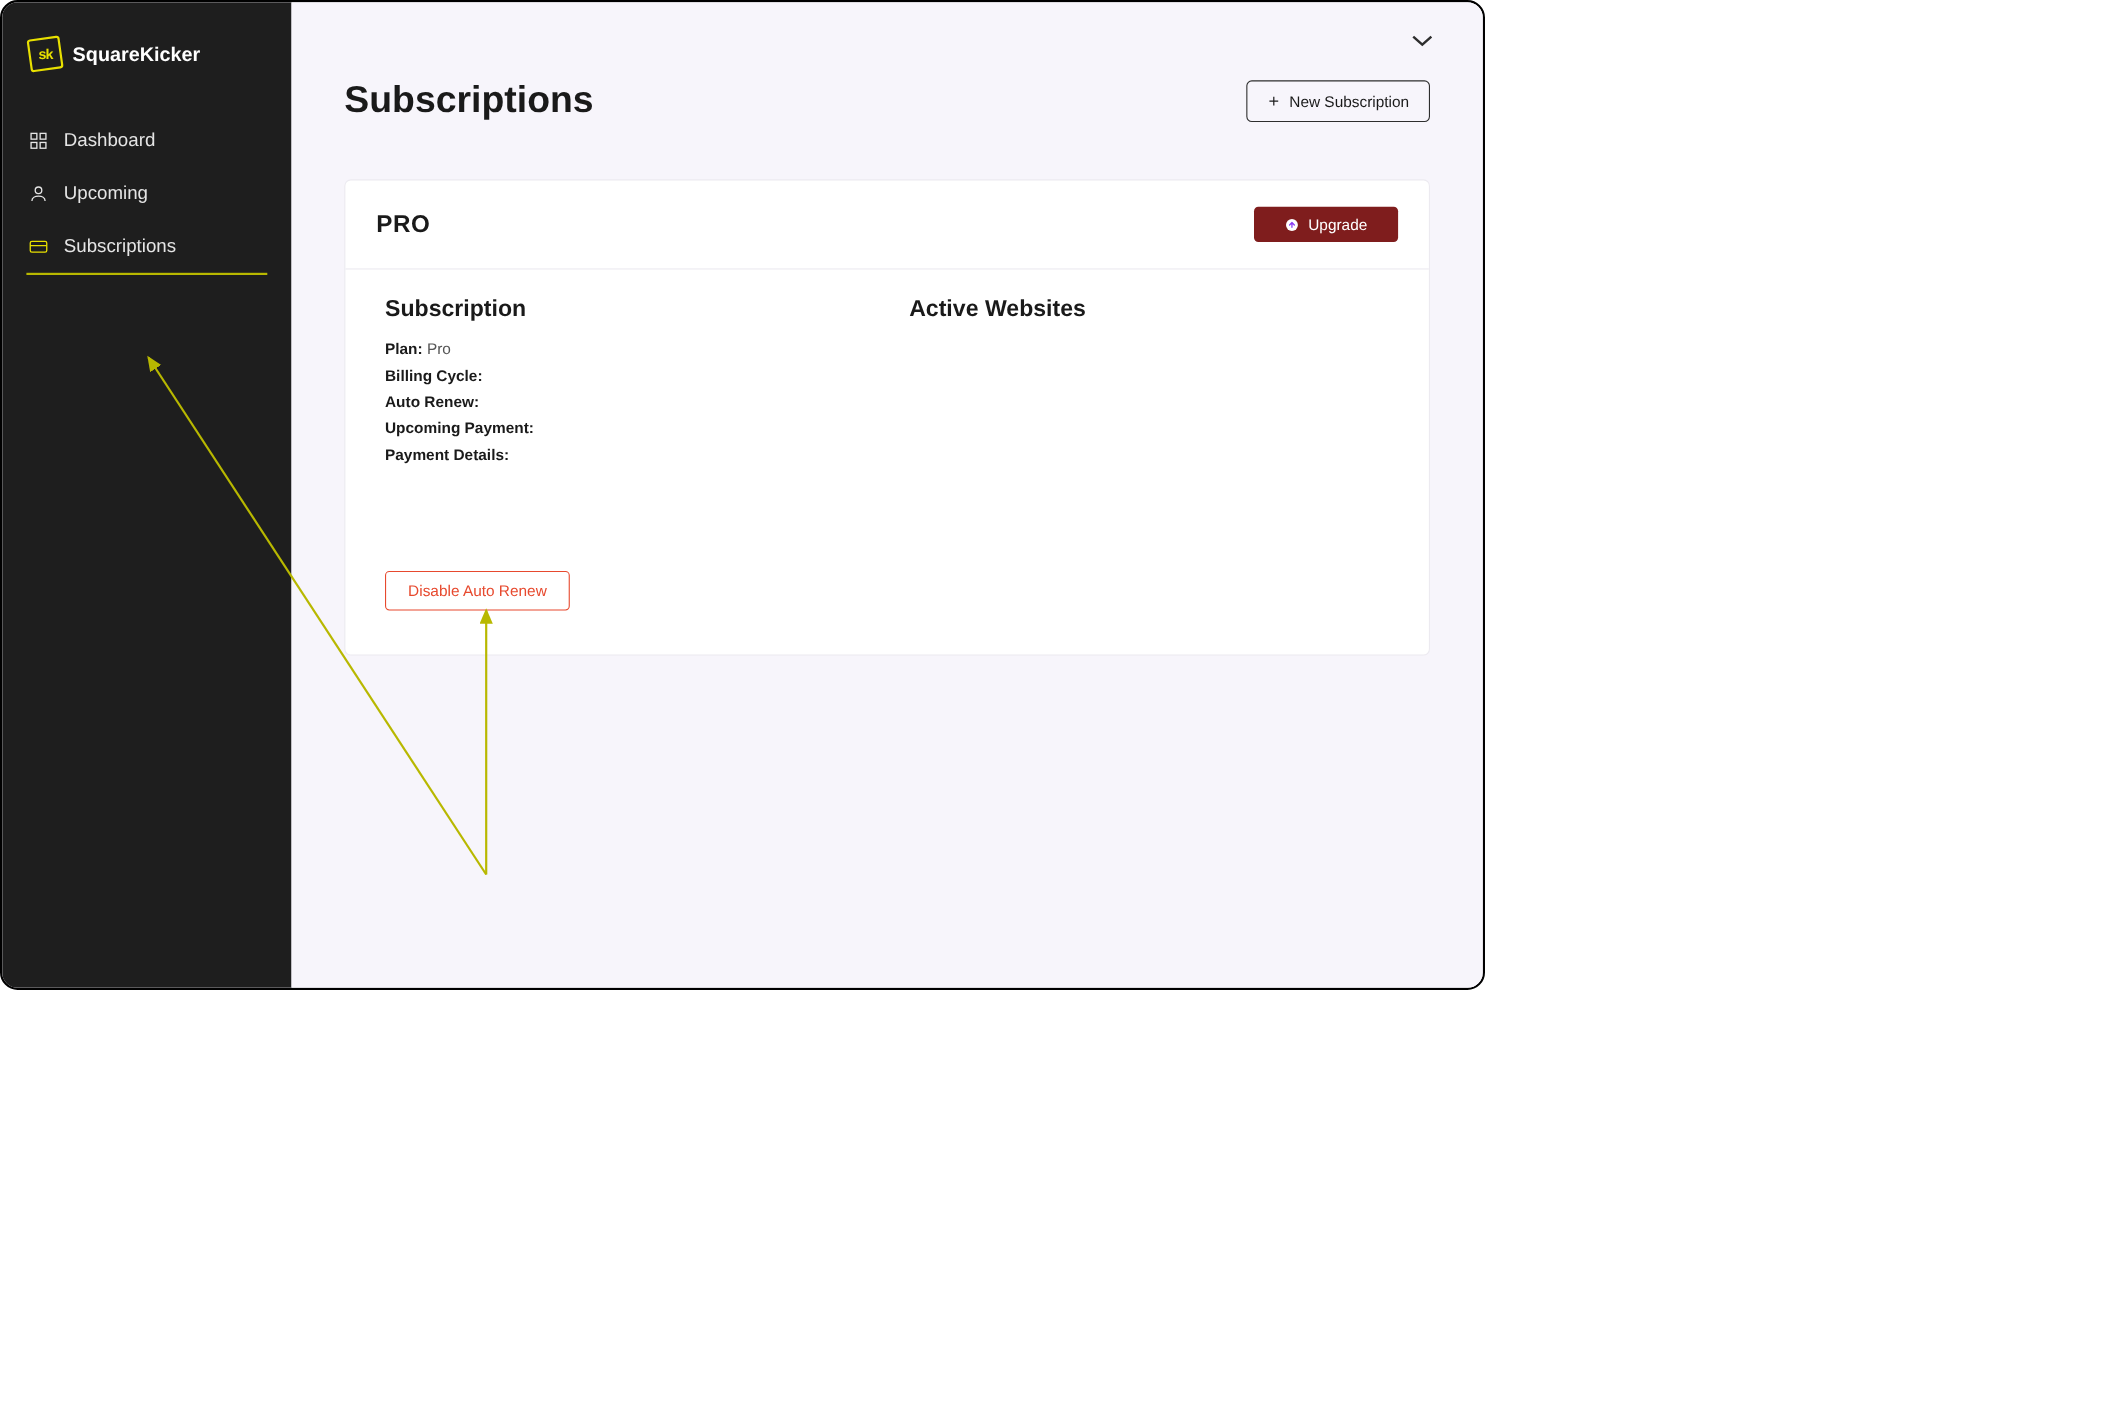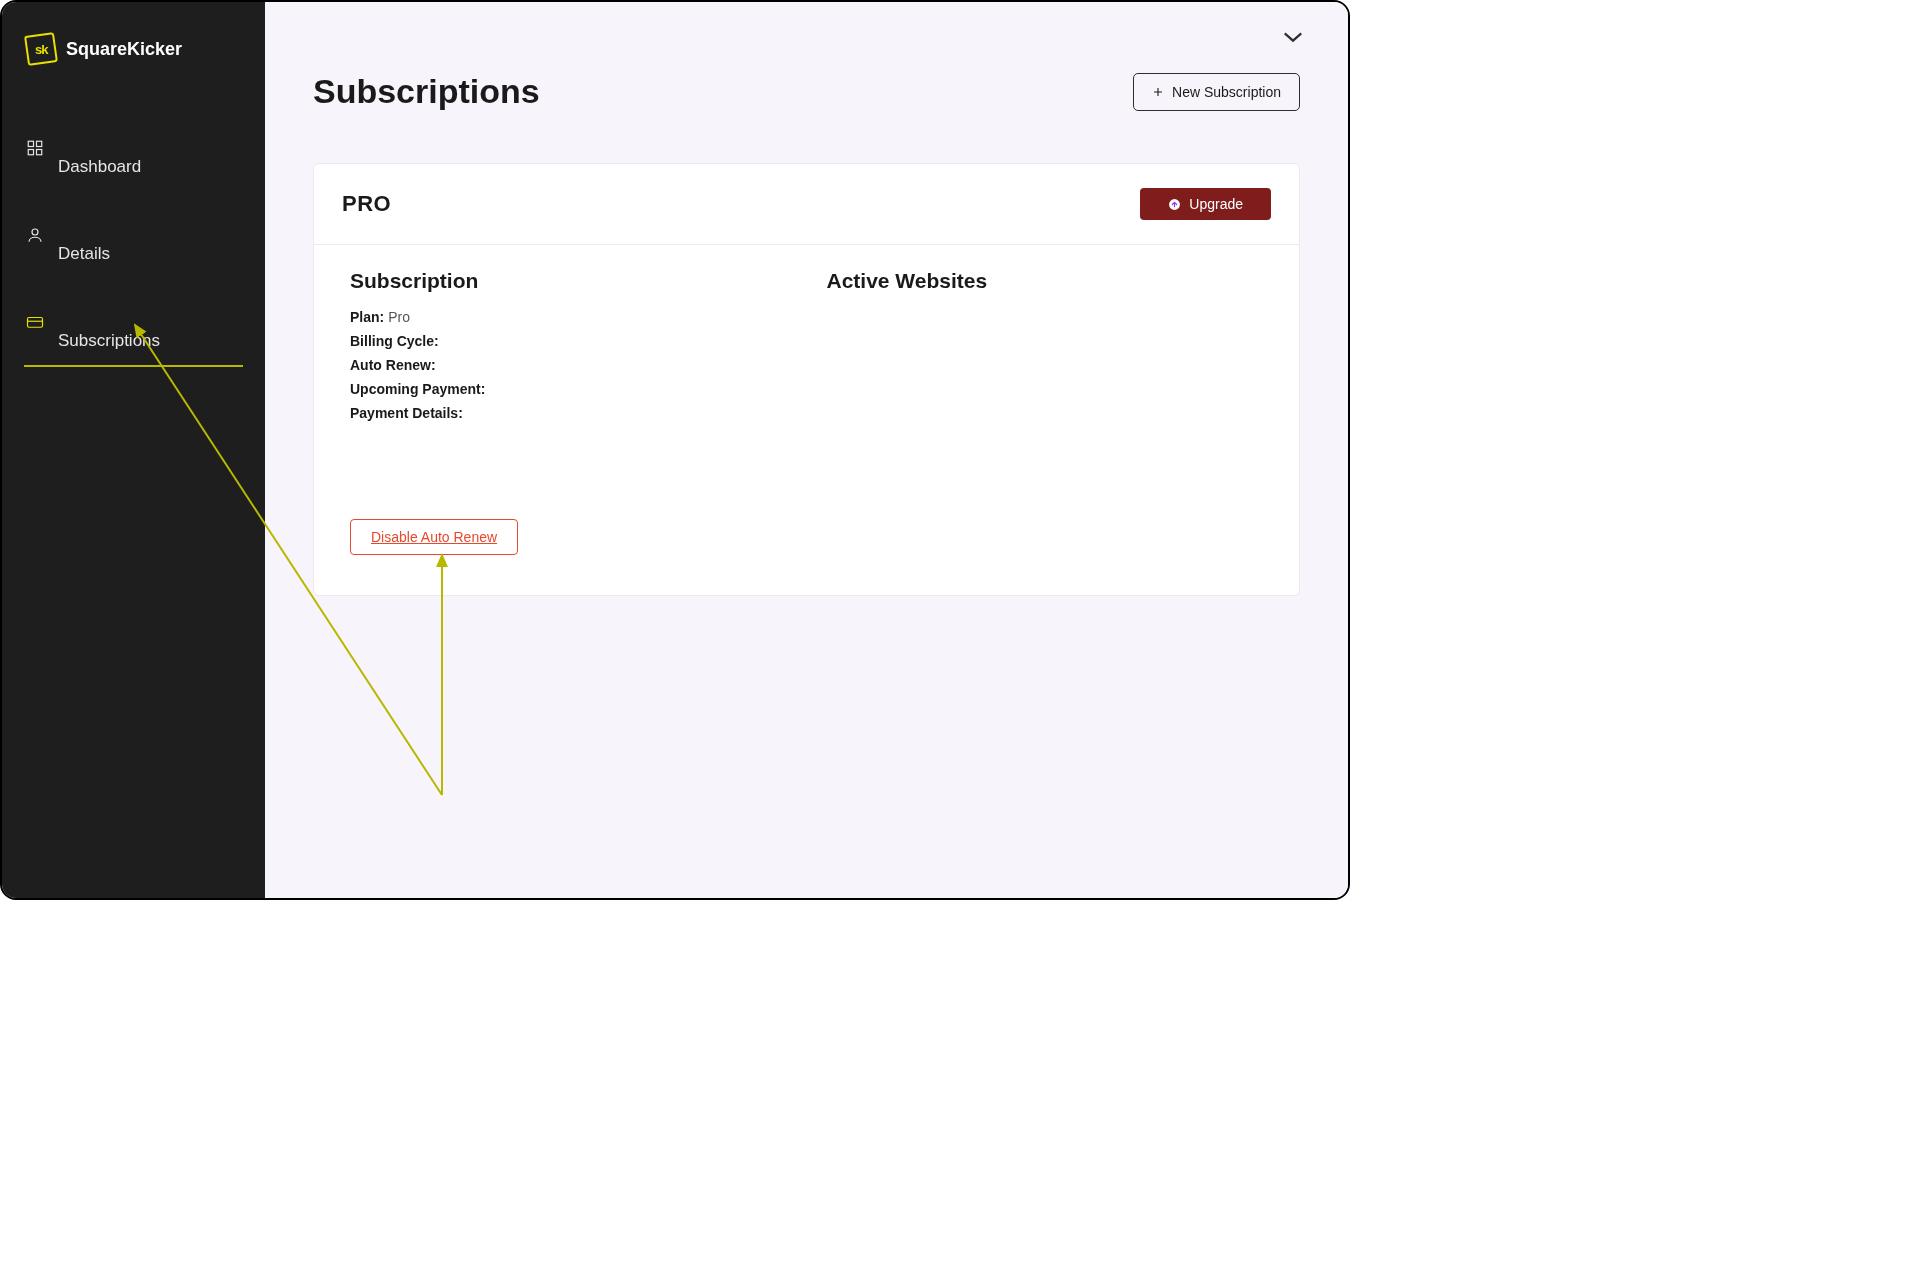--- a/index.html
+++ b/index.html
@@ -69,21 +69,20 @@
       cursor: pointer;
     }
     .nav-item.active {
       color: #e8e000;
       border-bottom: 2px solid #b8b800;
       margin: 0 22px 0 22px;
       padding: 14px 2px;
     }
     .nav-item .nav-label {
       color: #e5e5e5;
-      margin-top: 39px;
     }
     .nav-item.active .nav-label {
       color: #e5e5e5;
     }
     .nav-icon {
       width: 18px;
       height: 18px;
       display: inline-flex;
       align-items: center;
       justify-content: center;
@@ -211,21 +210,20 @@
     }
     .btn-danger-outline {
       border: 1.5px solid #e7492e;
       color: #e7492e;
       background: transparent;
       padding: 9px 20px;
       font-size: 14px;
       border-radius: 4px;
       cursor: pointer;
       margin-top: 90px;
-      text-decoration: underline;
     }
     .annotation-svg {
       position: absolute;
       top: 0;
       left: 0;
       width: 1350px;
       height: 900px;
       pointer-events: none;
     }
   </style>
@@ -254,21 +252,21 @@
       <span class="nav-label">Dashboard</span>
     </div>
 
     <div class="nav-item">
       <span class="nav-icon">
         <svg viewBox="0 0 24 24">
             <circle cx="12" cy="8" r="4"></circle>
             <path d="M4 21c0-4 4-6 8-6s8 2 8 6"></path>
           </svg>
       </span>
-      <span class="nav-label">Details</span>
+      <span class="nav-label">Upcoming</span>
     </div>
 
     <div class="nav-item active">
       <span class="nav-icon">
         <svg viewBox="0 0 24 24">
             <rect x="2" y="6" width="20" height="13" rx="2"></rect>
             <line x1="2" y1="11" x2="22" y2="11"></line>
           </svg>
       </span>
       <span class="nav-label">Subscriptions</span>

